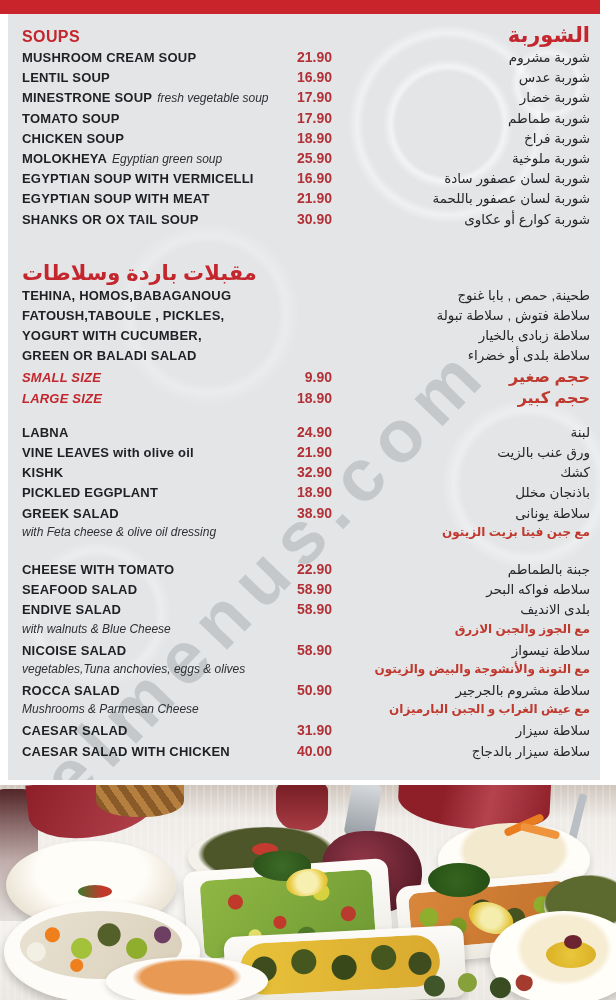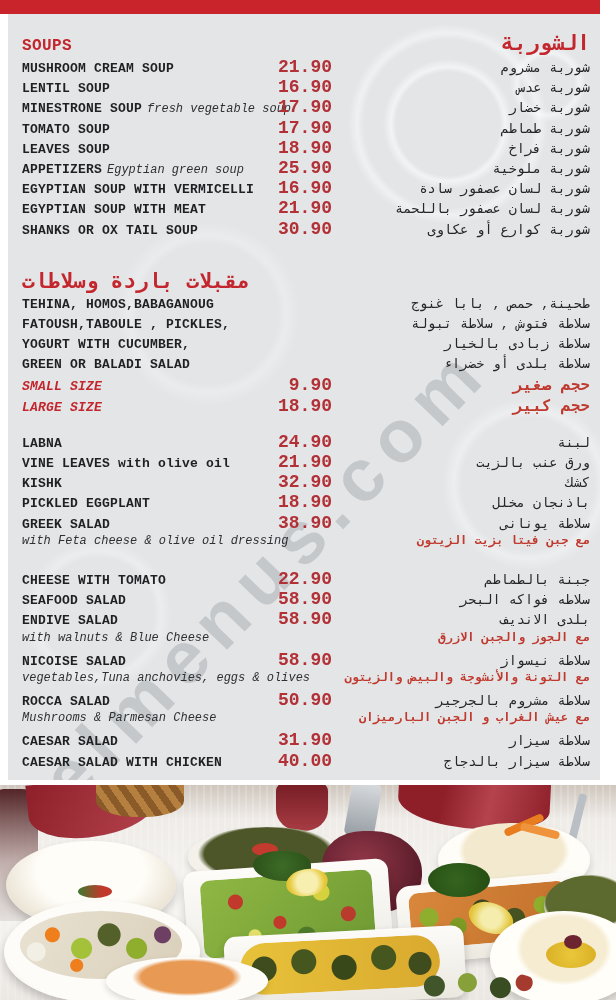--- a/index.html
+++ b/index.html
@@ -17,29 +17,29 @@
       radial-gradient(circle at 540px 70px, rgba(255,255,255,0) 26px, rgba(255,255,255,.5) 31px, rgba(255,255,255,0) 38px),
       radial-gradient(circle at 520px 470px, rgba(255,255,255,0) 66px, rgba(255,255,255,.35) 74px, rgba(255,255,255,0) 86px),
       radial-gradient(circle at 90px 600px, rgba(255,255,255,0) 56px, rgba(255,255,255,.3) 63px, rgba(255,255,255,0) 74px),
       radial-gradient(circle at 200px 300px, rgba(255,255,255,0) 70px, rgba(255,255,255,.25) 78px, rgba(255,255,255,0) 92px);
   }
   .watermark{
     position:absolute;left:16px;top:748px;transform:rotate(-46deg);transform-origin:0 0;
     font-size:74px;font-weight:bold;letter-spacing:12px;white-space:nowrap;
     color:rgba(118,124,131,.28);pointer-events:none;
   }
-  .menu-body{position:relative;padding-top:17px;font-family:Liberation Mono, monospace;}
+  .menu-body{position:relative;padding-top:9px;}
   .sec-head{display:flex;justify-content:space-between;align-items:baseline;height:19px;margin:0 10px 7px 14px;}
   .sec-head .t-en{color:#c4262d;font-weight:bold;font-size:16px;letter-spacing:.4px;}
   .sec-head .t-ar{color:#c4262d;font-weight:bold;font-size:21px;direction:rtl;}
   .sec2{margin-top:30px;}
   .row{display:flex;align-items:baseline;height:20.2px;padding:0 10px 0 14px;}
   .c1{width:246px;white-space:nowrap;font-weight:bold;font-size:13px;color:#1f2023;letter-spacing:.2px;}
   .c1 .inote{font-weight:normal;font-style:italic;font-size:12px;color:#2e3033;letter-spacing:0;margin-left:5px;}
-  .c2{width:64px;text-align:right;font-weight:bold;font-size:18px;color:#b23136;white-space:nowrap;}
+  .c2{width:64px;text-align:right;font-weight:bold;font-size:14px;color:#b23136;white-space:nowrap;}
   .c3{flex:1;text-align:right;font-size:13.5px;color:#26272a;direction:rtl;white-space:nowrap;}
   .row.size .c1{color:#c4262d;font-style:italic;}
   .row.size .c3{color:#c0392e;font-size:16px;font-weight:bold;}
   .row.noterow .n1{width:310px;white-space:nowrap;font-style:italic;font-size:12px;color:#2e3033;}
   .row.noterow .n3{flex:1;font-size:12px;font-weight:bold;color:#c0392e;direction:rtl;white-space:nowrap;}
   .spacer{height:16px;}
   .photo{
     position:absolute;left:0;top:785px;width:616px;height:215px;overflow:hidden;
     background:
       repeating-linear-gradient(90deg, rgba(255,255,255,.18) 0 2px, rgba(0,0,0,0) 2px 7px),
@@ -74,26 +74,26 @@
           <div class="c1"><span>MINESTRONE SOUP</span><span class="inote">fresh vegetable soup</span></div>
           <div class="c2">17.90</div>
           <div class="c3">شوربة خضار</div>
         </div>
         <div class="row">
           <div class="c1"><span>TOMATO SOUP</span></div>
           <div class="c2">17.90</div>
           <div class="c3">شوربة طماطم</div>
         </div>
         <div class="row">
-          <div class="c1"><span>LEAVES SOUP</span></div>
+          <div class="c1"><span>CHICKEN SOUP</span></div>
           <div class="c2">18.90</div>
           <div class="c3">شوربة فراخ</div>
         </div>
         <div class="row">
-          <div class="c1"><span>APPETIZERS</span><span class="inote">Egyptian green soup</span></div>
+          <div class="c1"><span>MOLOKHEYA</span><span class="inote">Egyptian green soup</span></div>
           <div class="c2">25.90</div>
           <div class="c3">شوربة ملوخية</div>
         </div>
         <div class="row">
           <div class="c1"><span>EGYPTIAN SOUP WITH VERMICELLI</span></div>
           <div class="c2">16.90</div>
           <div class="c3">شوربة لسان عصفور سادة</div>
         </div>
         <div class="row">
           <div class="c1"><span>EGYPTIAN SOUP WITH MEAT</span></div>

